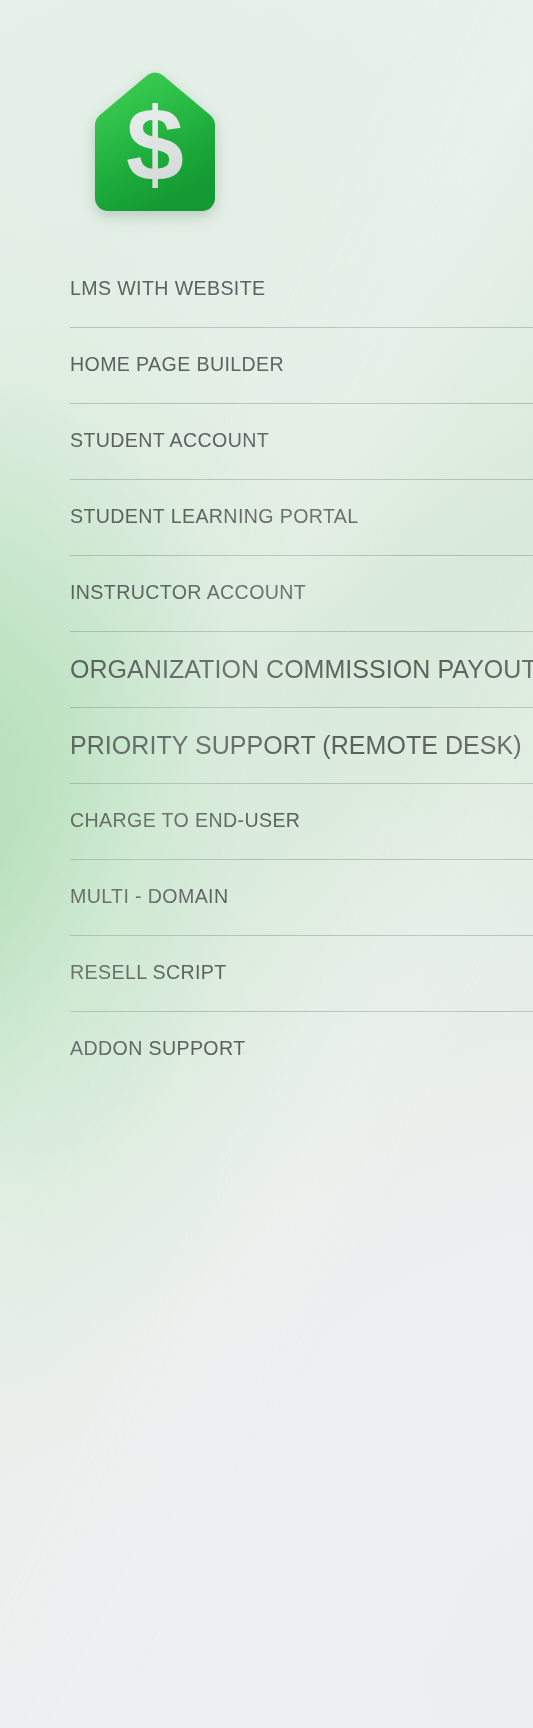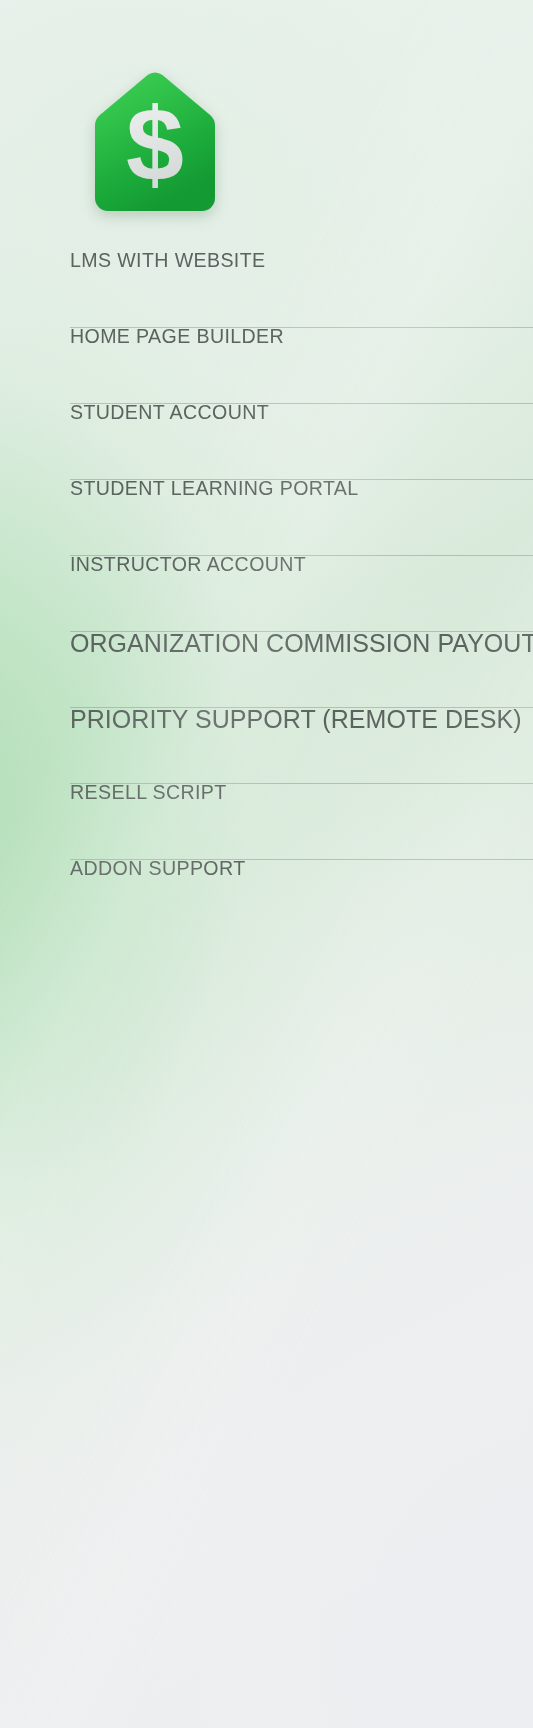--- a/index.html
+++ b/index.html
@@ -92,21 +92,21 @@
     left: 0;
     top: 251px;
     width: 533px;
     list-style: none;
   }
 
   .feature-item {
     position: relative;
     height: 76px;
     display: flex;
-    align-items: flex-start;
+    align-items: center;
     padding-left: 70px;
     padding-right: 6px;
   }
 
   .feature-item + .feature-item::before {
     content: "";
     position: absolute;
     left: 70px;
     right: 0;
     top: 0;
@@ -184,20 +184,26 @@
     <li class="feature-item">
       <span class="feature-label">INSTRUCTOR ACCOUNT</span>
     </li>
     <li class="feature-item wide">
       <span class="feature-label">ORGANIZATION COMMISSION PAYOUT</span>
     </li>
     <li class="feature-item wide">
       <span class="feature-label">PRIORITY SUPPORT (REMOTE DESK)</span>
     </li>
     <li class="feature-item">
+      <span class="feature-label">CHARGE TO END-USER</span>
+    </li>
+    <li class="feature-item">
+      <span class="feature-label">MULTI - DOMAIN</span>
+    </li>
+    <li class="feature-item">
       <span class="feature-label">RESELL SCRIPT</span>
     </li>
     <li class="feature-item">
       <span class="feature-label">ADDON SUPPORT</span>
     </li>
   </ul>
 
 </div>
 
 </body></html>

